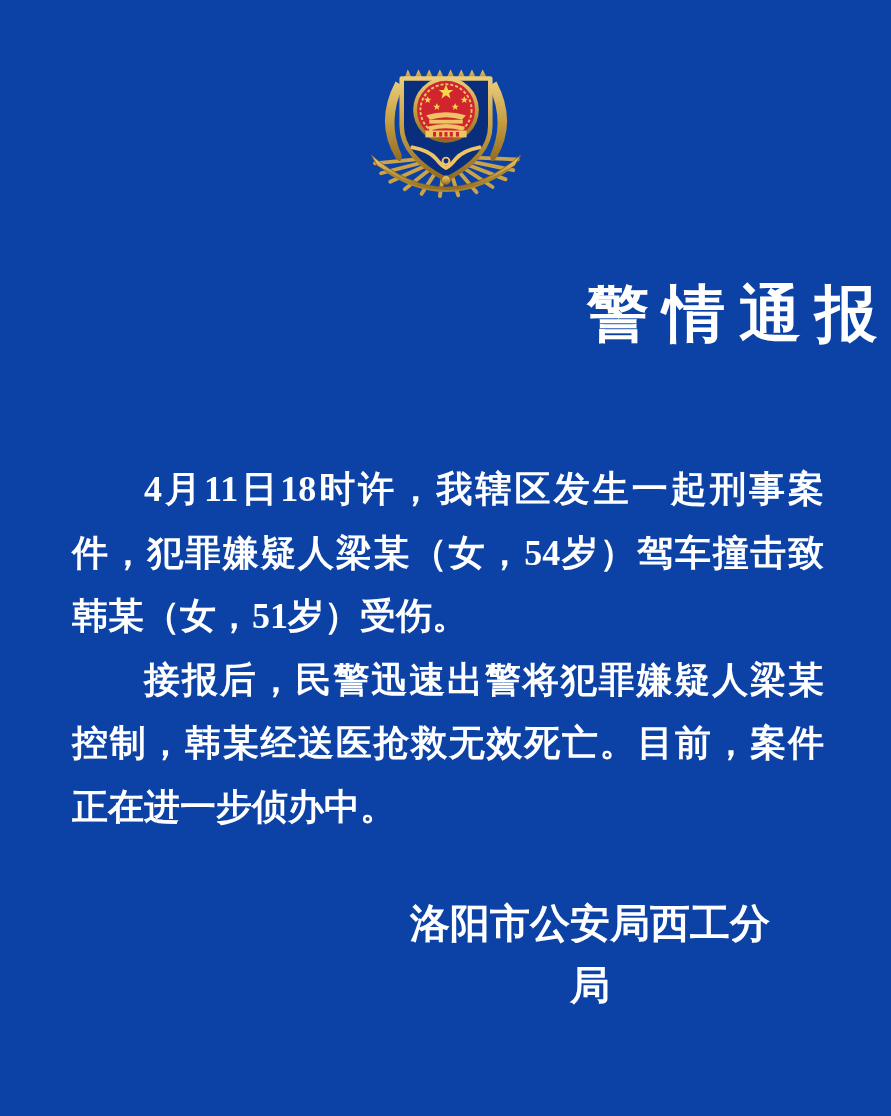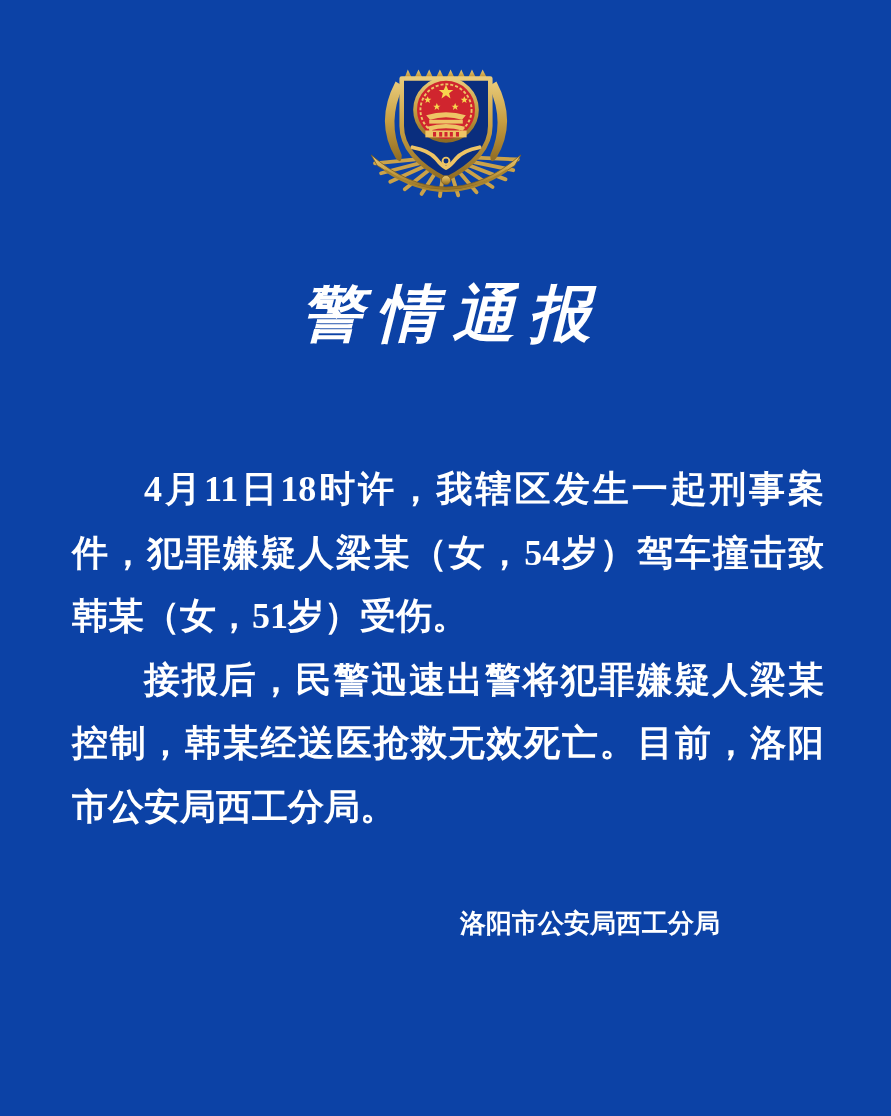--- a/index.html
+++ b/index.html
@@ -9,41 +9,40 @@
     margin:0 auto;
     background:#0c42a6;
     color:#ffffff;
     font-family:"Liberation Serif","DejaVu Serif",serif;
     overflow:hidden;
   }
   .badge-wrap{padding-top:34px;text-align:center;}
   .badge-wrap svg{display:inline-block;}
   .title{
     margin:62px 0 0 0;
-    text-align:center;
+    text-align:right;
     font-size:62px;
     font-weight:700;
     letter-spacing:14px;
     text-indent:14px;
     line-height:1.1;
-    font-style:italic;
   }
   .body-text{
     margin:110px 67px 0 72px;
     font-size:36px;
     line-height:63.5px;
     font-weight:700;
     text-align:justify;
   }
   .body-text p{margin:0;text-indent:2em;}
   .sign{
     margin:54px 118px 0 auto;
     width:366px;
     text-align:center;
-    font-size:26px;
+    font-size:40px;
     font-weight:700;
     line-height:62px;
   }
   .sign .date-line{margin-top:2px;}
 </style>
 </head>
 <body>
 
 <div class="page">
 
@@ -112,20 +111,20 @@
       <circle cx="110" cy="166" r="4.5" fill="none" stroke="#eec465" stroke-width="2.5"></circle>
 
       <circle cx="110" cy="191" r="6" fill="url(#gold)" stroke="#7a5c1d" stroke-width="1"></circle>
     </svg>
   </div>
 
   <h1 class="title">警情通报</h1>
 
   <div class="body-text">
     <p>4月11日18时许，我辖区发生一起刑事案件，犯罪嫌疑人梁某（女，54岁）驾车撞击致韩某（女，51岁）受伤。</p>
-    <p>接报后，民警迅速出警将犯罪嫌疑人梁某控制，韩某经送医抢救无效死亡。目前，洛阳市公安局西工分局。</p>
+    <p>接报后，民警迅速出警将犯罪嫌疑人梁某控制，韩某经送医抢救无效死亡。目前，案件正在进一步侦办中。</p>
   </div>
 
   <div class="sign">
     <div>洛阳市公安局西工分局</div>
   </div>
 
 </div>
 
 </body></html>

